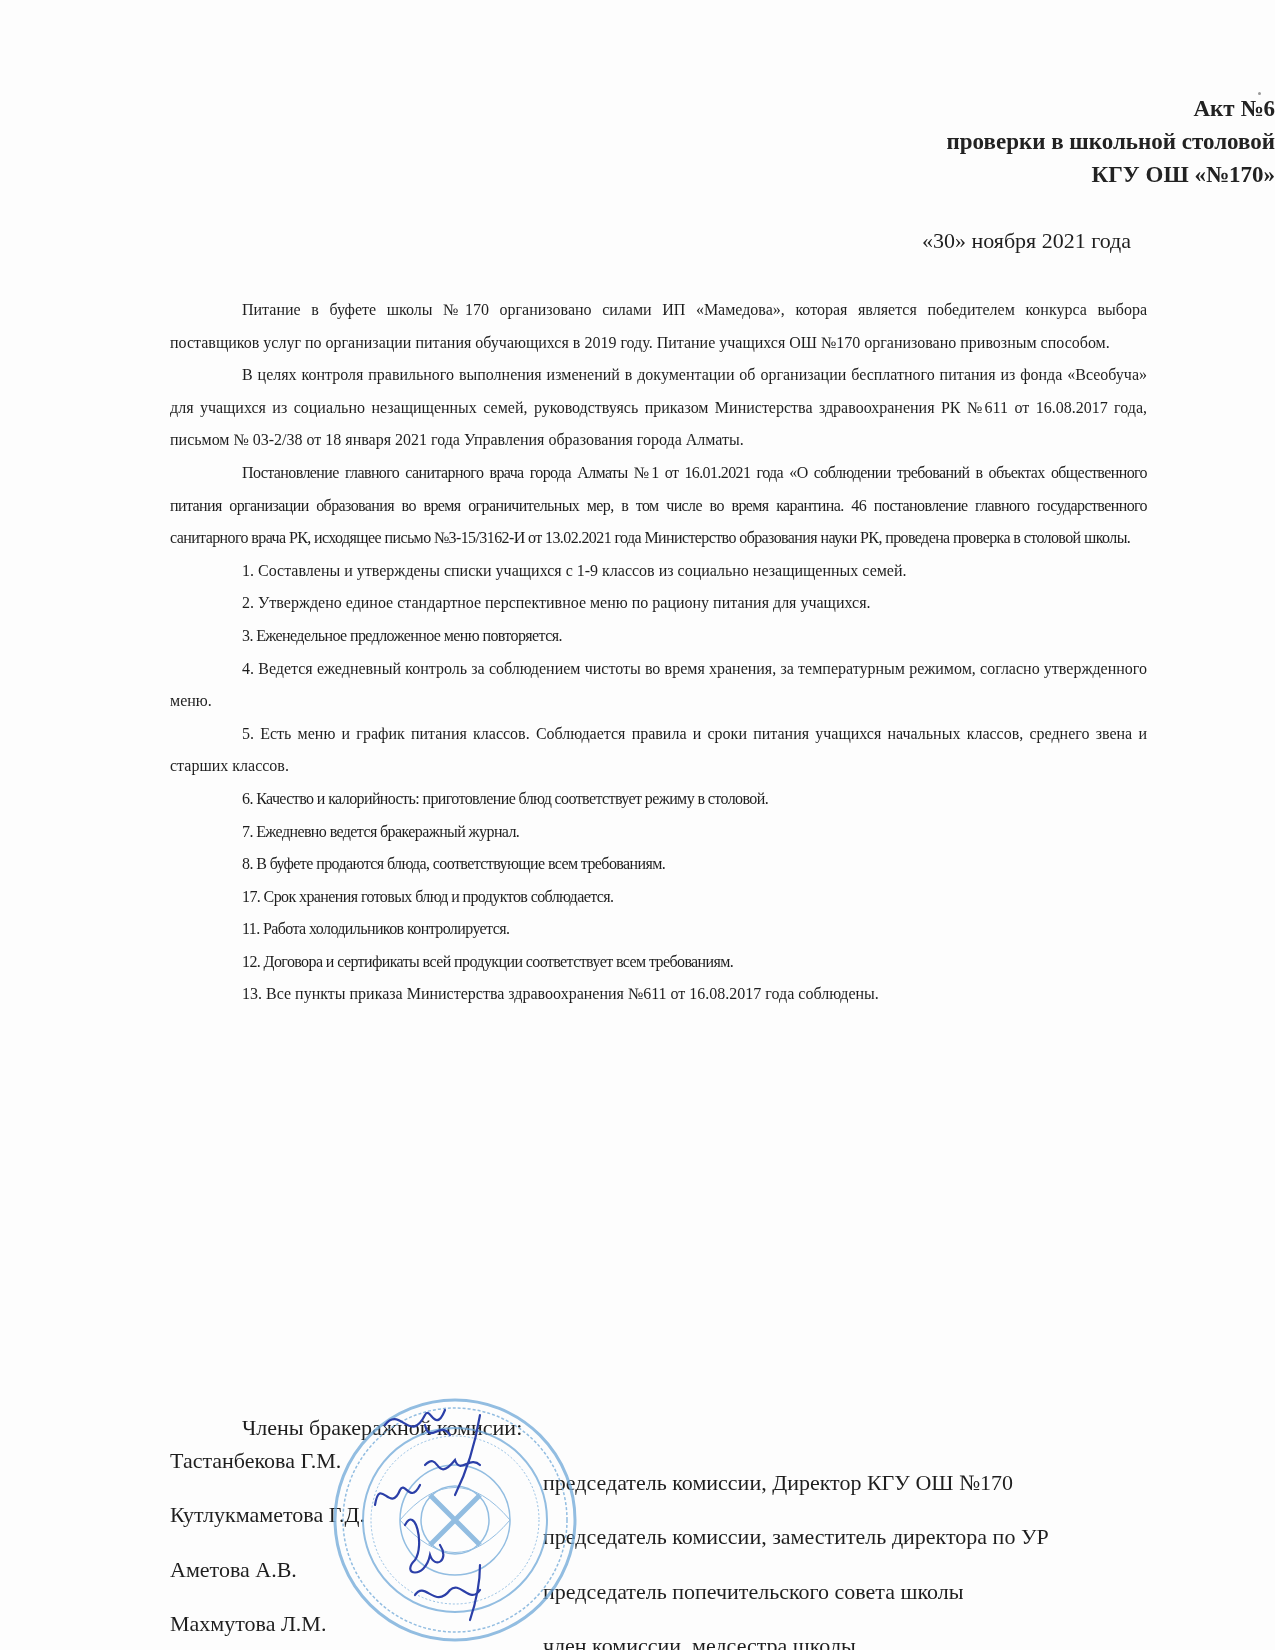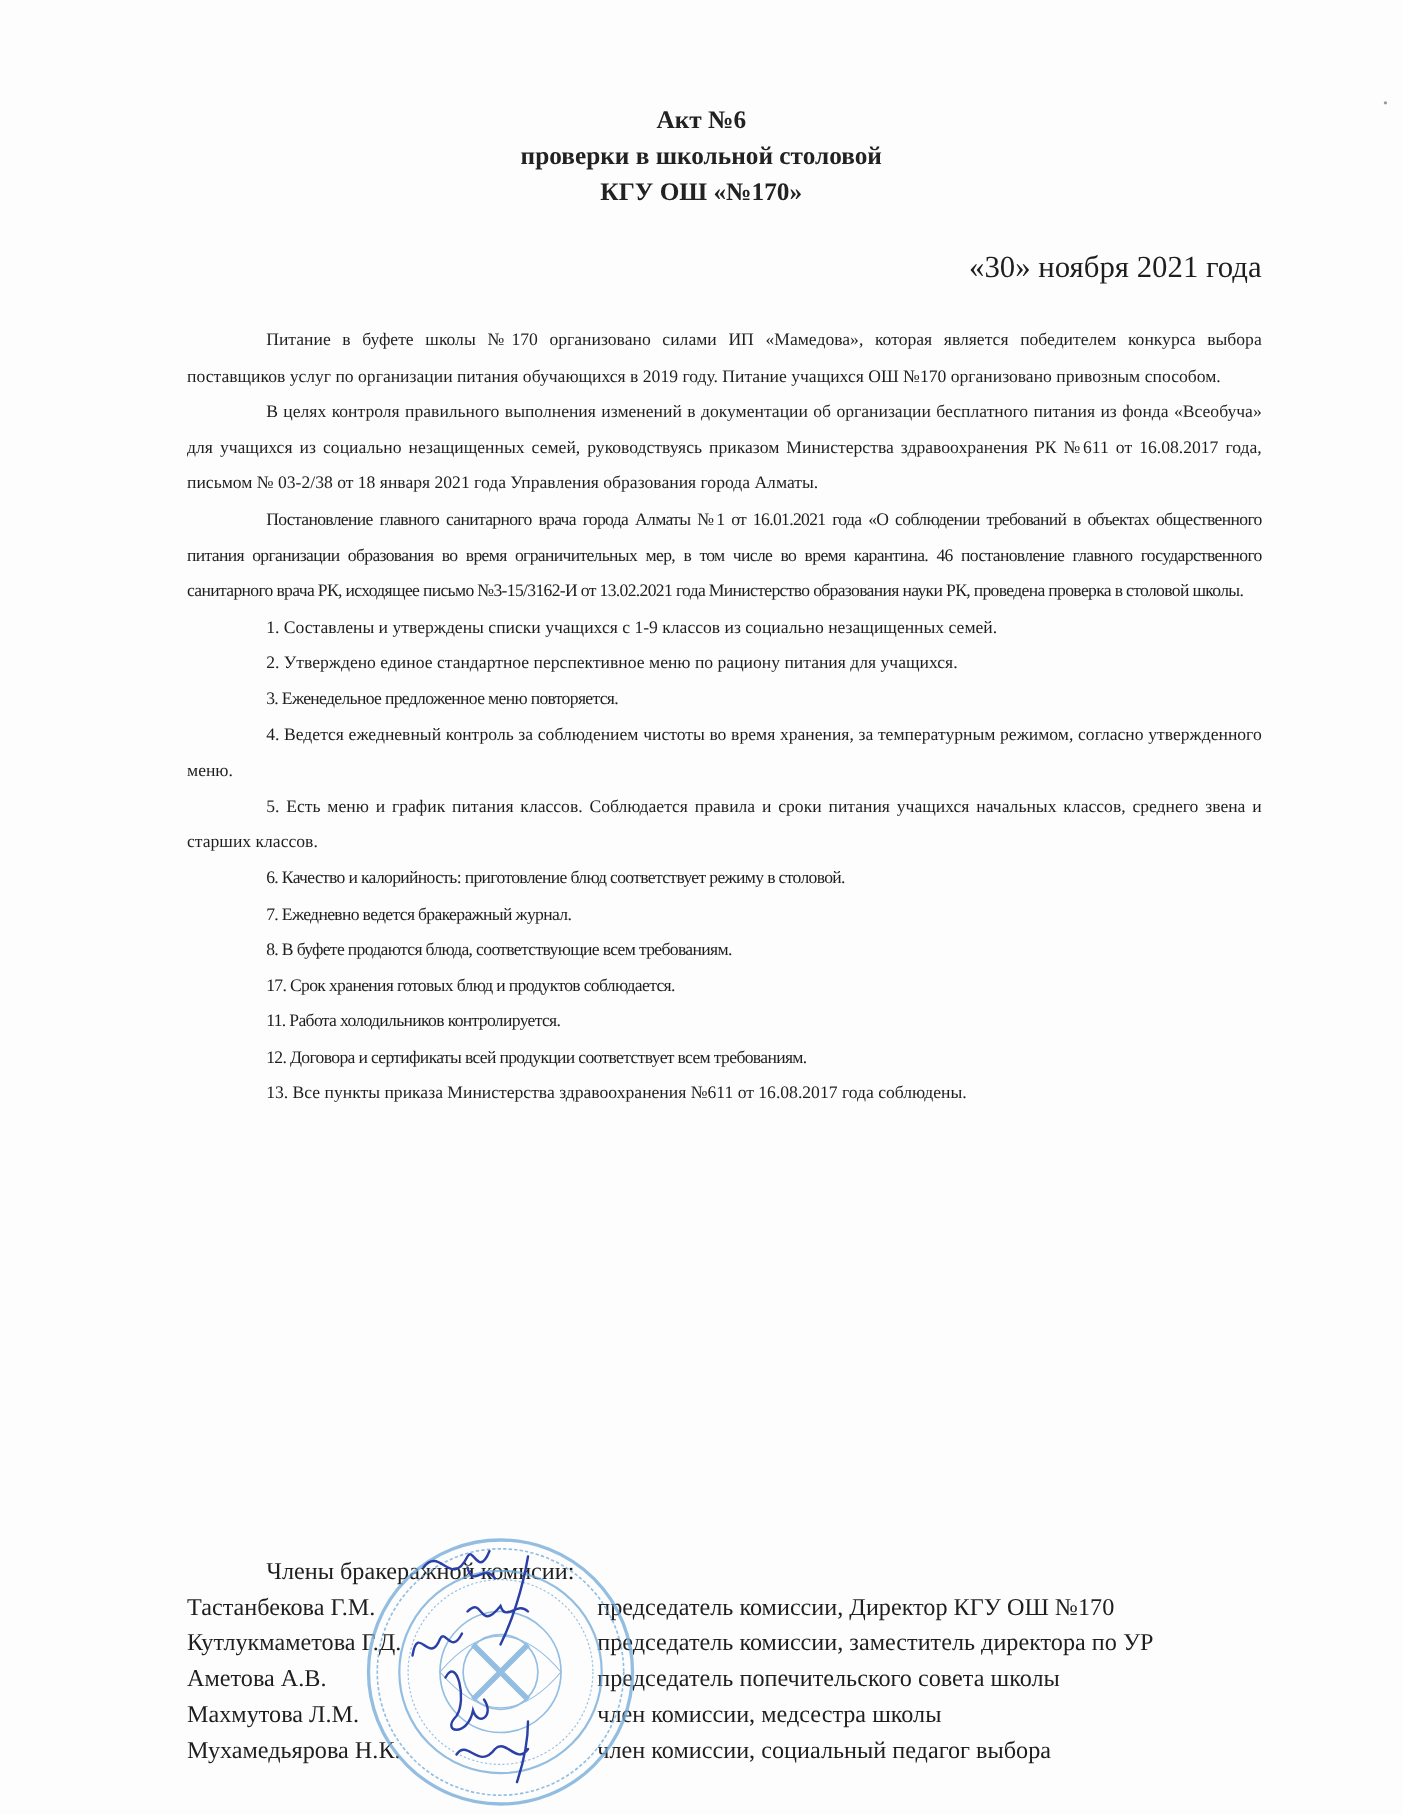--- a/index.html
+++ b/index.html
@@ -1,30 +1,30 @@
 <!DOCTYPE html>
 <html><head>
 <meta charset="utf-8">
 <style>
   html, body { margin: 0; padding: 0; background: #ffffff; }
   body { width: 1275px; height: 1650px; position: relative; overflow: hidden;
          font-family: "Liberation Serif", "DejaVu Serif", serif; color: #1e1e1e; }
   .page { position: absolute; left: 0; top: 0; width: 1275px; height: 1650px; background: #fdfdfd; }
-  .title-block { position: absolute; top: 92px; left: 0; width: 1275px; text-align: center;
+  .title-block { position: absolute; top: 92px; left: 0; width: 1275px; text-align: right;
                  font-weight: bold; font-size: 23px; line-height: 33px; color: #222; }
-  .date { position: absolute; top: 228px; right: 128px; font-size: 28px; }
+  .date { position: absolute; top: 228px; right: 144px; font-size: 22px; }
   .body { position: absolute; top: 294px; left: 170px; width: 977px; font-size: 16px;
           line-height: 32.6px; text-align: justify; }
   .body p { margin: 0; text-indent: 72px; }
   .body p.cond { letter-spacing: -0.6px; }
   .members { position: absolute; top: 1412px; left: 170px; width: 977px; font-size: 22px; line-height: 32.6px; }
   .members .heading { padding-left: 72px; }
   .member-row { display: flex; }
   .member-name { width: 373px; }
-  .member-role { flex: 1; }
+  .member-role { flex: 1; margin-top: 22px; }
   .stamp { position: absolute; left: 330px; top: 1395px; width: 250px; height: 250px; pointer-events: none; }
   .stray-mark { position: absolute; right: 14px; top: 92px; width: 3px; height: 3px; background: #999; border-radius: 50%; }
 </style>
 </head>
 <body>
 
 <div class="page">
   <div class="stray-mark"></div>
 
   <div class="title-block">

